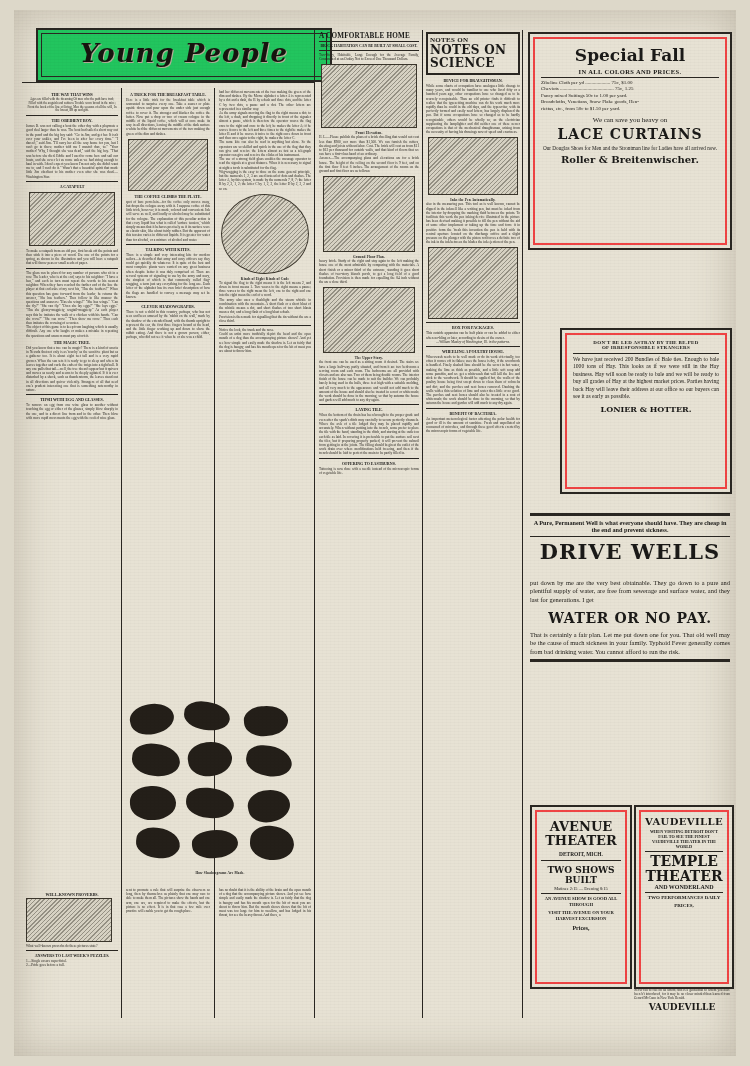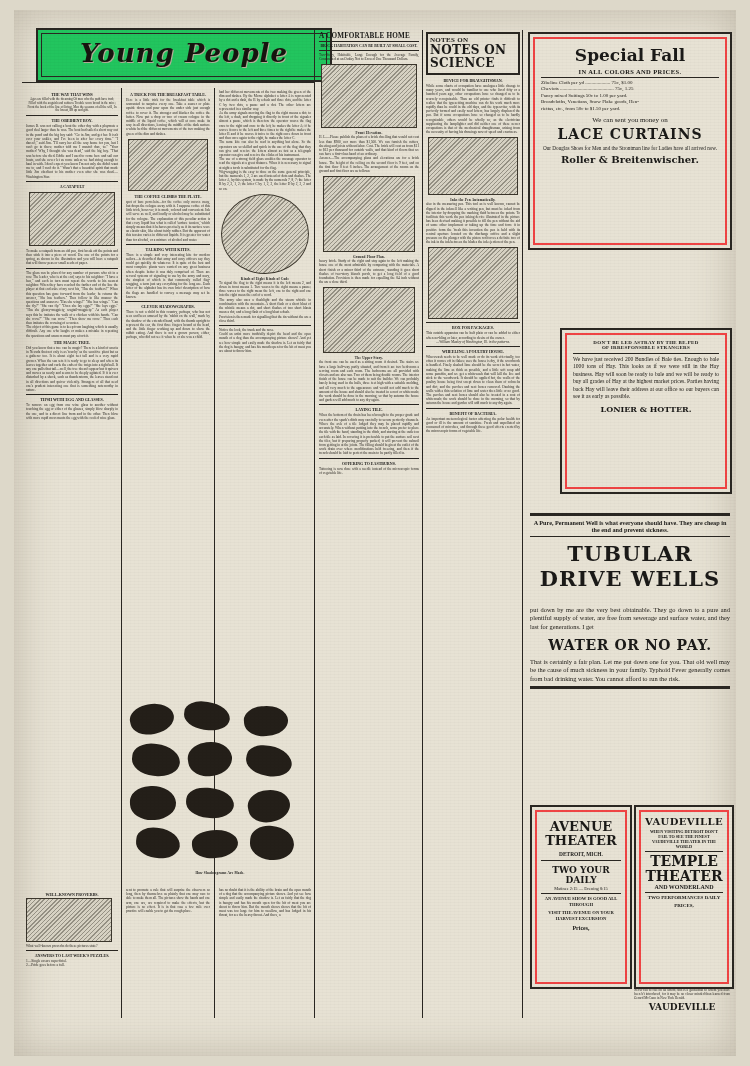--- a/index.html
+++ b/index.html
@@ -199,56 +199,55 @@
         <div class="adtitle" style="font-size:17px;line-height:19px;margin-top:2px;">Special Fall</div>
         <div class="center" style="font-size:6.5px;font-weight:bold;letter-spacing:.4px;margin:3px 0 2px;">IN ALL COLORS AND PRICES.</div>
         <div class="thinline"></div>
         <div class="ad-body" style="font-size:5px;line-height:6.4px;text-align:left;">
           <div>Zibeline Cloth per yd .................... 75c, $1.00</div>
           <div>Cheviots ........................................... 75c, 1.25</div>
           <div>Fancy mixed Suitings 50c to 1.00 per yard.</div>
           <div>Broadcloths, Venetians, Snow Flake goods, Hen-</div>
           <div>riettas, etc., from 50c to $1.50 per yard.</div>
         </div>
-        <div class="center" style="font-size:7px;margin:4px 0 2px;">We can sent you money on</div>
+        <div class="center" style="font-size:7px;margin:4px 0 2px;">We can save you heavy on</div>
         <div class="adtitle" style="font-size:14px;letter-spacing:1px;">LACE CURTAINS</div>
         <div class="center" style="font-size:5.2px;line-height:6.4px;margin-top:3px;">Our Douglas Shoes for Men and the Strontman line for Ladies have all arrived now.</div>
         <div class="center" style="font-size:10px;font-weight:bold;font-family:'DejaVu Serif',serif;margin-top:3px;">Roller &amp; Breitenwischer.</div>
       </div>
     </div>
 
     <div class="boxad" style="left:546px;top:318px;width:168px;height:162px;">
       <div class="in" style="padding:5px 6px;box-sizing:border-box;">
         <div class="center" style="font-size:5px;font-weight:bold;letter-spacing:.3px;">DON'T BE LED ASTRAY BY THE BE-PED</div>
         <div class="center" style="font-size:5px;font-weight:bold;letter-spacing:.3px;margin-bottom:3px;">OF IRRESPONSIBLE STRANGERS</div>
         <div class="thinline"></div>
         <div class="ad-body" style="font-size:5.6px;line-height:7.4px;">We have just received 200 Bundles of Bale ties. Enough to bale 1000 tons of Hay. This looks as if we were still in the Hay business. Hay will soon be ready to bale and we will be ready to buy all grades of Hay at the highest market prices. Parties having back Hay will leave their address at our office so our buyers can see it as early as possible.</div>
         <div class="center" style="font-size:8px;font-weight:bold;font-family:'DejaVu Serif',serif;margin-top:4px;">LONIER &amp; HOTTER.</div>
       </div>
     </div>
 
     <div class="col" style="left:516px;top:500px;width:200px;height:280px;">
       <div class="thickline"></div>
       <div style="font-size:6.2px;font-weight:bold;text-align:center;line-height:7.4px;">A Pure, Permanent Well is what everyone should have. They are cheap in the end and prevent sickness.</div>
       <div class="thinline"></div>
-      <div class="adtitle" style="font-size:21px;letter-spacing:1px;margin-top:4px;">TUBULAR</div>
       <div class="adtitle" style="font-size:21px;letter-spacing:1px;margin-bottom:15px;">DRIVE WELLS</div>
       <div class="ad-body" style="font-size:6.4px;line-height:8.6px;">put down by me are the very best obtainable. They go down to a pure and plentiful supply of water, are free from sewerage and surface water, and they last for generations. I get</div>
       <div class="adtitle" style="font-size:14px;margin:5px 0;letter-spacing:.6px;">WATER OR NO PAY.</div>
       <div class="ad-body" style="font-size:6.4px;line-height:8.6px;">That is certainly a fair plan. Let me put down one for you. That old well may be the cause of much sickness in your family. Typhoid Fever generally comes from bad drinking water. You cannot afford to run the risk.</div>
       <div class="thickline"></div>
     </div>
 
     <div class="boxad" style="left:516px;top:795px;width:98px;height:180px;">
       <div class="in" style="padding:4px 4px;box-sizing:border-box;">
         <div class="adtitle" style="font-size:13px;line-height:14px;margin-top:4px;">AVENUE</div>
         <div class="adtitle" style="font-size:13px;line-height:14px;">THEATER</div>
         <div class="center" style="font-size:5.4px;font-weight:bold;margin:3px 0;">DETROIT,     MICH.</div>
         <div class="thinline"></div>
-        <div class="adtitle" style="font-size:9px;line-height:10px;margin:4px 0 1px;">TWO YOUR DAILY</div>
+        <div class="adtitle" style="font-size:9px;line-height:10px;margin:4px 0 1px;">TWO SHOWS BUILT</div>
         <div class="center" style="font-size:4.4px;">Matinee 2:15 — Evening 8:15</div>
         <div class="thinline"></div>
         <div class="center" style="font-size:4.6px;font-weight:bold;line-height:5.6px;">AN AVENUE SHOW IS GOOD ALL THROUGH</div>
         <div class="center" style="font-size:4.6px;font-weight:bold;line-height:5.6px;margin-top:3px;">VISIT THE AVENUE ON YOUR HARVEST EXCURSION</div>
         <div class="center" style="font-size:6px;font-weight:bold;margin-top:4px;">Prices,</div>
       </div>
     </div>
 
     <div class="boxad" style="left:620px;top:795px;width:96px;height:180px;">
       <div class="in" style="padding:4px 4px;box-sizing:border-box;">

